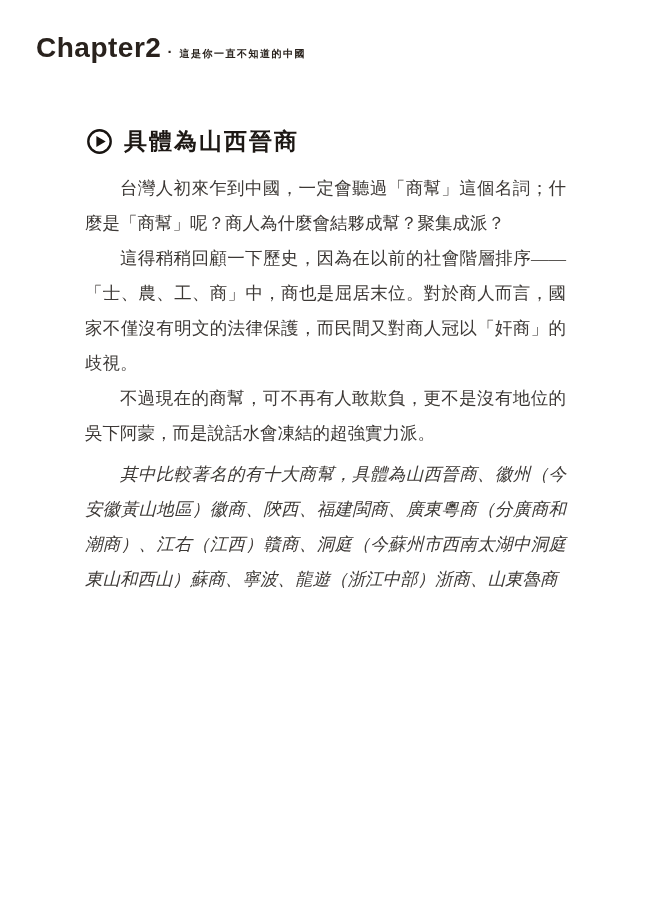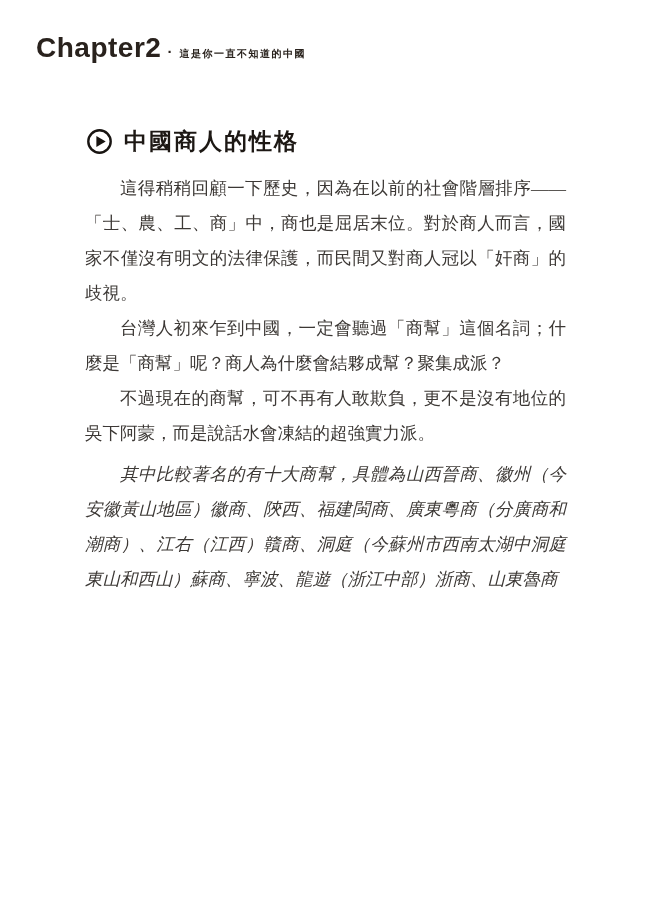--- a/index.html
+++ b/index.html
@@ -106,26 +106,26 @@
     <span class="header-subtitle">這是你一直不知道的中國</span>
   </div>
 
   <div class="section-heading">
     <span class="play-icon">
       <svg width="27" height="27" viewBox="0 0 27 27" aria-hidden="true">
         <circle cx="13.5" cy="13.5" r="11.2" fill="none" stroke="#181411" stroke-width="2.4"></circle>
         <path d="M10.4 7.9 L19.7 13.5 L10.4 19.1 Z" fill="#181411"></path>
       </svg>
     </span>
-    <span class="section-title">中國商人的性格</span>
+    <span class="section-title">具體為山西晉商</span>
   </div>
 
   <div class="body-text">
+    <p>台灣人初來乍到中國，一定會聽過「商幫」這個名詞；什麼是「商幫」呢？商人為什麼會結夥成幫？聚集成派？</p>
     <p>這得稍稍回顧一下歷史，因為在以前的社會階層排序——「士、農、工、商」中，商也是屈居末位。對於商人而言，國家不僅沒有明文的法律保護，而民間又對商人冠以「奸商」的歧視。</p>
-    <p>台灣人初來乍到中國，一定會聽過「商幫」這個名詞；什麼是「商幫」呢？商人為什麼會結夥成幫？聚集成派？</p>
     <p>不過現在的商幫，可不再有人敢欺負，更不是沒有地位的吳下阿蒙，而是說話水會凍結的超強實力派。</p>
     <p>其中比較著名的有十大商幫，具體為山西晉商、徽州（今安徽黃山地區）徽商、陝西、福建閩商、廣東粵商（分廣商和潮商）、江右（江西）贛商、洞庭（今蘇州市西南太湖中洞庭東山和西山）蘇商、寧波、龍遊（浙江中部）浙商、山東魯商</p>
   </div>
 
   <div class="folio-box">
     <span>070</span>
   </div>
   <div class="folio-accent"></div>
 
 </div>

